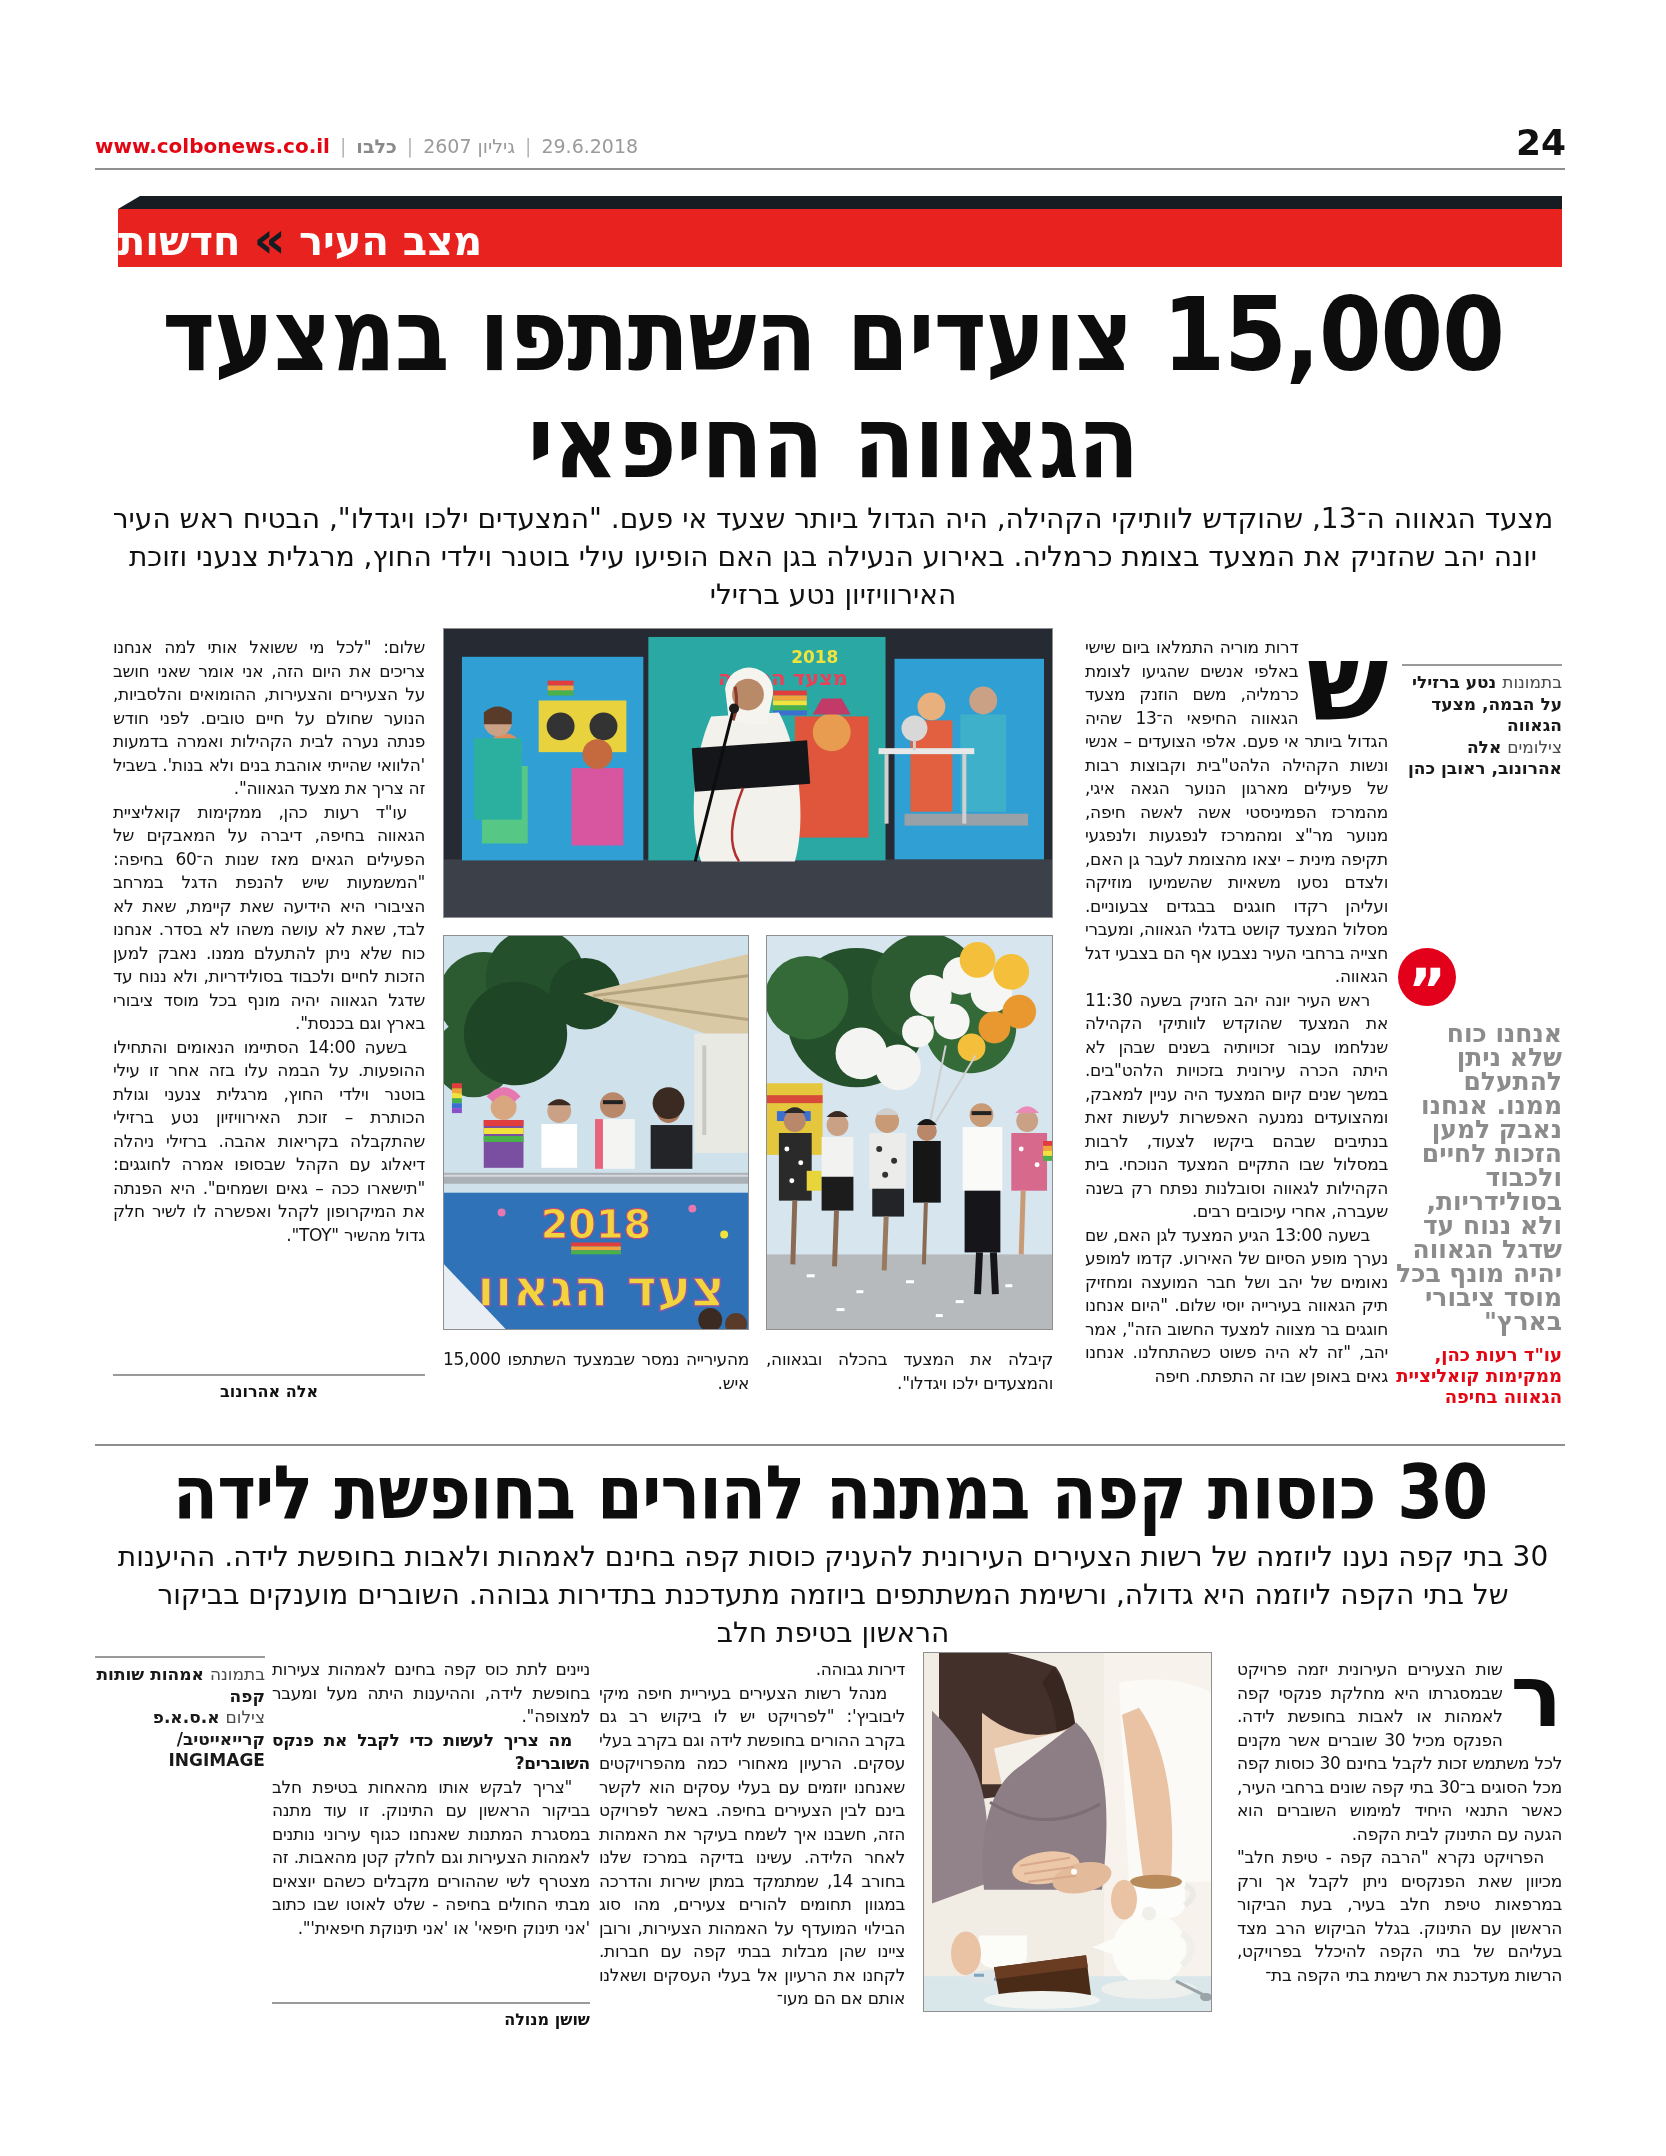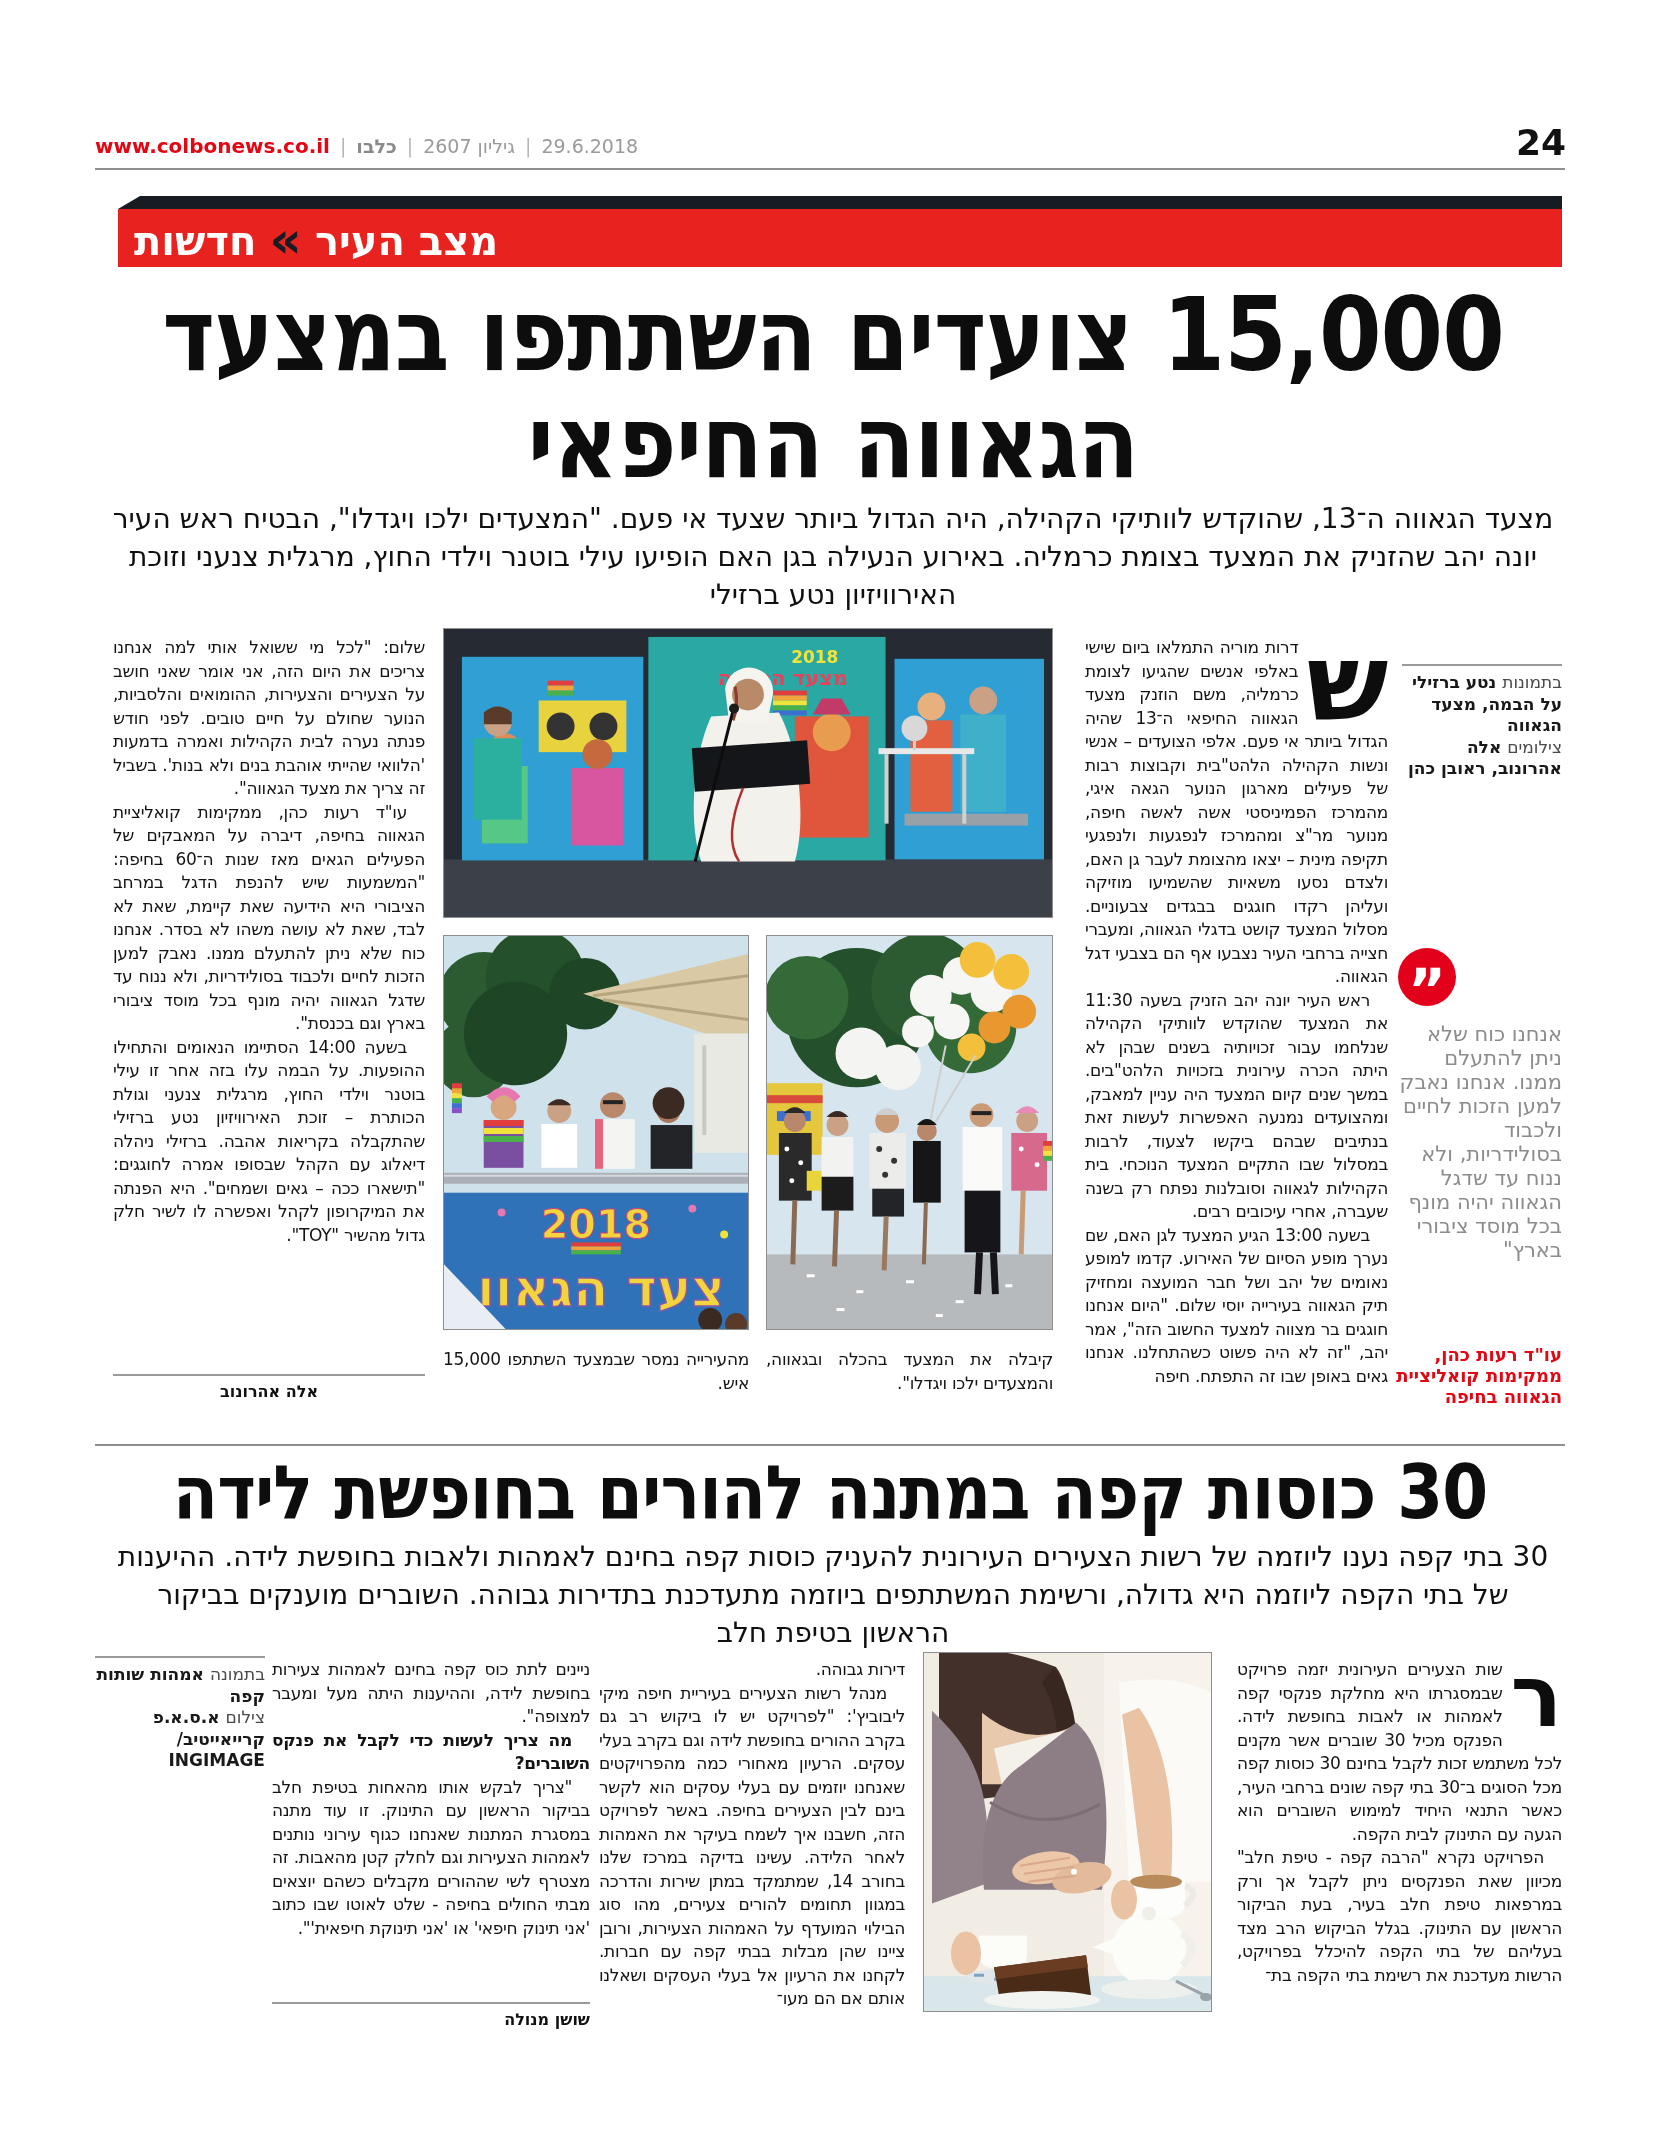--- a/index.html
+++ b/index.html
@@ -10,42 +10,42 @@
   .abs{position:absolute;}
   
   .header-line{font-size:19px;color:#9a9a9a;letter-spacing:0;white-space:nowrap;}
   .header-line .url{color:#e30613;font-weight:bold;font-size:20px;}
   .header-line .paper{color:#8a8a8a;font-weight:bold;}
   .header-line .sep{margin:0 10px;color:#b5b5b5;}
   .page-num{font-size:36px;font-weight:bold;color:#111;}
   .hrule{background:#8f8f8f;height:2px;}
   
   .section-black{background:#171b22;clip-path:polygon(22px 0,100% 0,100% 100%,0 100%);}
-  .section-banner{background:#e8231f;line-height:58px;text-align:left;padding-left:16px;box-sizing:border-box;}
+  .section-banner{background:#e8231f;line-height:58px;text-align:left;box-sizing:border-box;}
   .section-banner .lbl{color:#ffffff;font-weight:bold;font-size:40px;}
   .section-banner .chev{color:#171b22;font-weight:bold;font-size:50px;direction:ltr;unicode-bidi:bidi-override;display:inline-block;margin:0 8px;position:relative;top:2px;}
   
   .headline{font-weight:bold;text-align:center;color:#0d0d0d;transform:scaleY(1.12);transform-origin:center top;letter-spacing:-1px;}
   .h1-size{font-size:90px;line-height:95px;}
   .h2-size{font-size:66px;line-height:74px;}
   .subhead{font-size:28px;line-height:38px;text-align:center;color:#101010;}
   
   .col{font-size:17px;line-height:23.5px;text-align:justify;letter-spacing:-0.3px;overflow:hidden;color:#141414;}
   .col p{margin:0;}
   .col p + p{text-indent:18px;}
   .dropcap{float:right;font-weight:bold;color:#0d0d0d;margin-left:8px;}
   .dc1{font-size:108px;line-height:86px;margin-top:4px;}
   .dc2{font-size:86px;line-height:68px;margin-top:4px;}
   .qbold{font-weight:bold;}
   .byline{font-size:16px;font-weight:bold;color:#111;}
   .thin-rule{background:#9a9a9a;height:1.5px;}
   
   .caption{font-size:17px;line-height:21.5px;font-weight:bold;text-align:right;color:#191919;}
   .caption .light{font-weight:normal;color:#4a4a4a;}
-  .pull-quote{font-size:21px;line-height:24px;font-weight:normal;color:#8c8c8c;text-align:right;overflow:hidden;}
+  .pull-quote{font-size:25px;line-height:24px;font-weight:bold;color:#8c8c8c;text-align:right;overflow:hidden;}
   .attribution{font-size:18px;line-height:21px;font-weight:bold;color:#e30613;text-align:right;}
   .quote-badge{width:58px;height:58px;border-radius:50%;background:#e2001a;color:#ffffff;
     font-size:58px;line-height:86px;text-align:center;font-weight:bold;overflow:hidden;}
   
   .photo{border:1px solid #8f8f8f;box-sizing:border-box;overflow:hidden;background:#ddd;}
   .photo svg{display:block;width:100%;height:100%;}
 </style>
 </head>
 <body>
 

